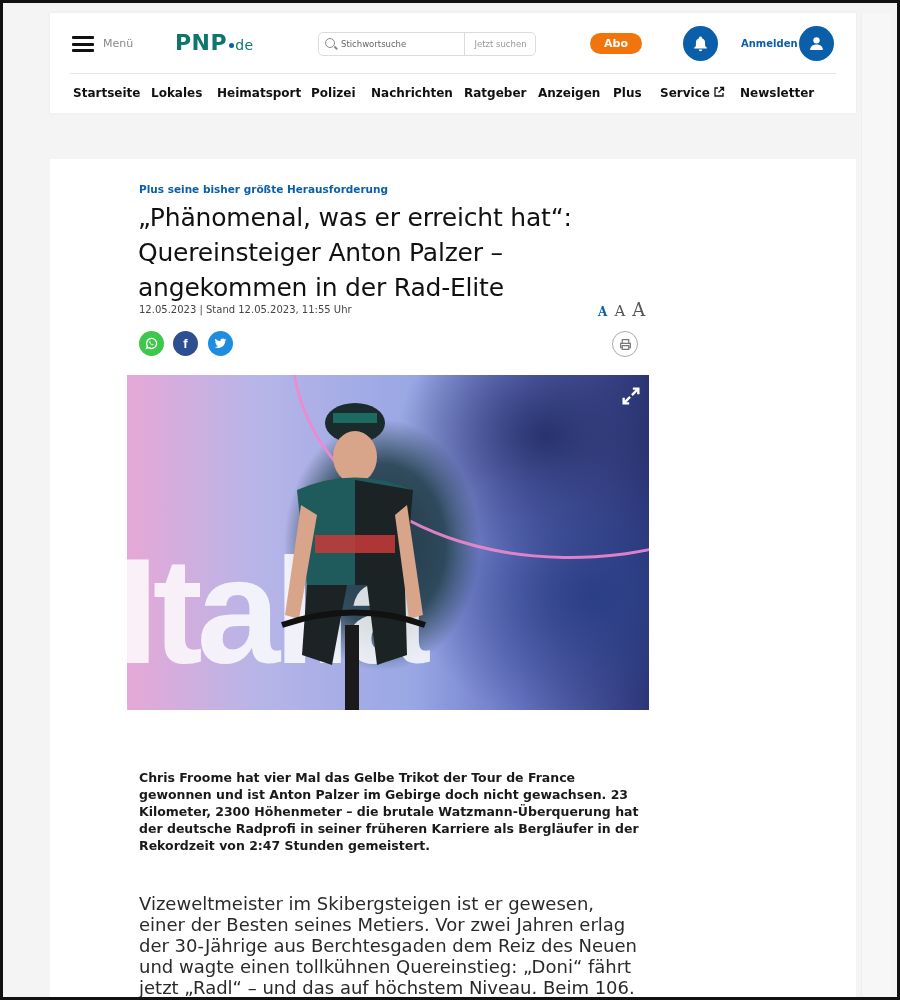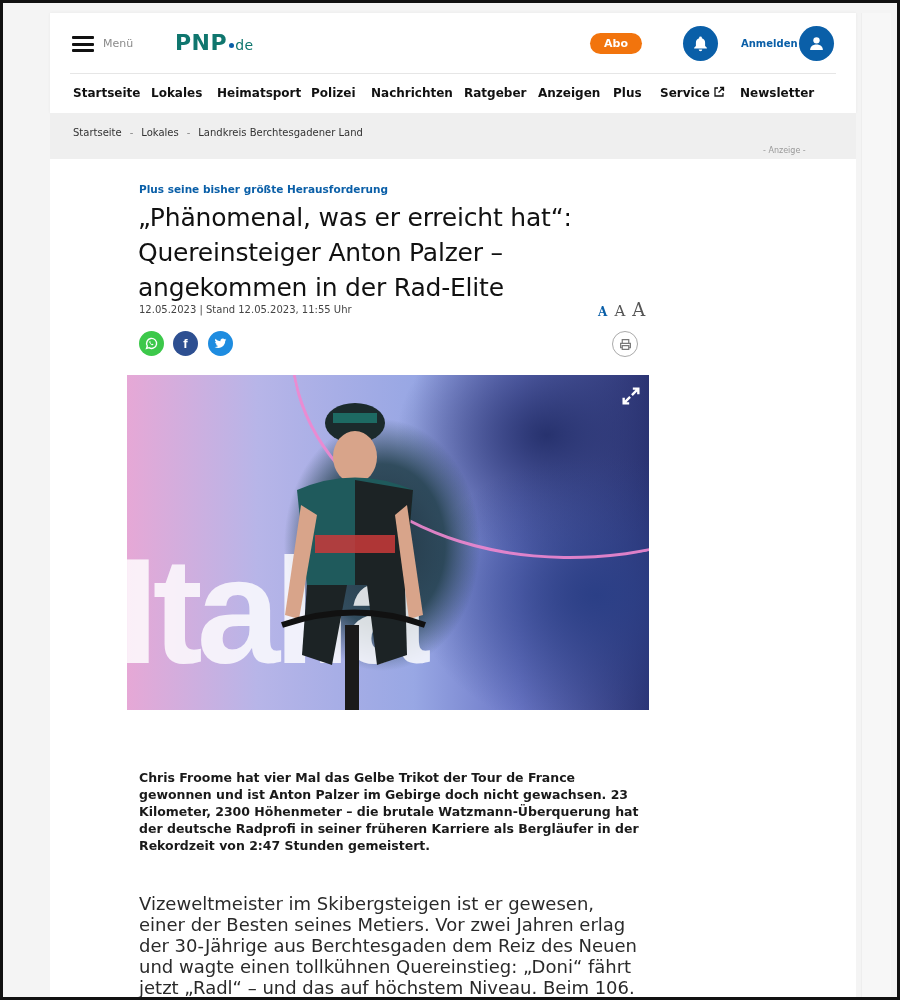--- a/index.html
+++ b/index.html
@@ -84,20 +84,25 @@
     <div class="topbar">
       <div class="hamburger">
           <span></span>
           <span></span>
           <span></span>
         </div>
       <span class="menu-label">Menü</span>
 
       <div class="logo"><span>PNP</span><span class="dot"></span><span class="tld">de</span></div>
 
+      <div class="search">
+        <span class="search-icon"></span>
+        <input class="search-input" type="text" placeholder="Stichwortsuche" style="">
+        <div class="search-btn">Jetzt suchen</div>
+      </div>
 
       <div class="abo-btn">Abo</div>
 
       <div class="bell-btn">
         <svg width="17" height="17" viewBox="0 0 24 24">
             <path fill="#fff" d="M12 2a2 2 0 0 1 2 2v.6A6.5 6.5 0 0 1 18.5 11v4.5L21 18v1H3v-1l2.5-2.5V11A6.5 6.5 0 0 1 10 4.6V4a2 2 0 0 1 2-2zm-2.5 18.5h5a2.5 2.5 0 0 1-5 0z"></path>
           </svg>
       </div>
 
       <span class="login-link">Anmelden</span>
@@ -120,26 +125,20 @@
       <span class="nav-item" style="left:414px">Ratgeber</span>
       <span class="nav-item" style="left:488px">Anzeigen</span>
       <span class="nav-item" style="left:563px">Plus</span>
       <span class="nav-item" style="left:610px"><span>Service</span><svg class="ext-icon" width="12" height="12" viewBox="0 0 24 24">
             <path fill="none" stroke="#111" stroke-width="2.6" d="M10 4H4v16h16v-6M14 3h7v7M21 3l-10 10"></path>
           </svg></span>
       <span class="nav-item" style="left:690px">Newsletter</span>
     </nav>
   </header>
 
-  <div class="crumb-band">
-    <div class="breadcrumb">
-      <a>Startseite</a><span class="sep">-</span><a>Lokales</a><span class="sep">-</span><a>Landkreis Berchtesgadener Land</a>
-    </div>
-    <span class="ad-label">- Anzeige -</span>
-  </div>
 
   <article class="article">
     <div class="kicker">Plus seine bisher größte Herausforderung</div>
     <h1 class="headline">„Phänomenal, was er erreicht hat“: Quereinsteiger Anton Palzer – angekommen in der Rad-Elite</h1>
     <div class="dateline">12.05.2023 | Stand 12.05.2023, 11:55 Uhr</div>
 
     <div class="font-sizes">
       <span class="fs-s">A</span>
       <span class="fs-m">A</span>
       <span class="fs-l">A</span>

